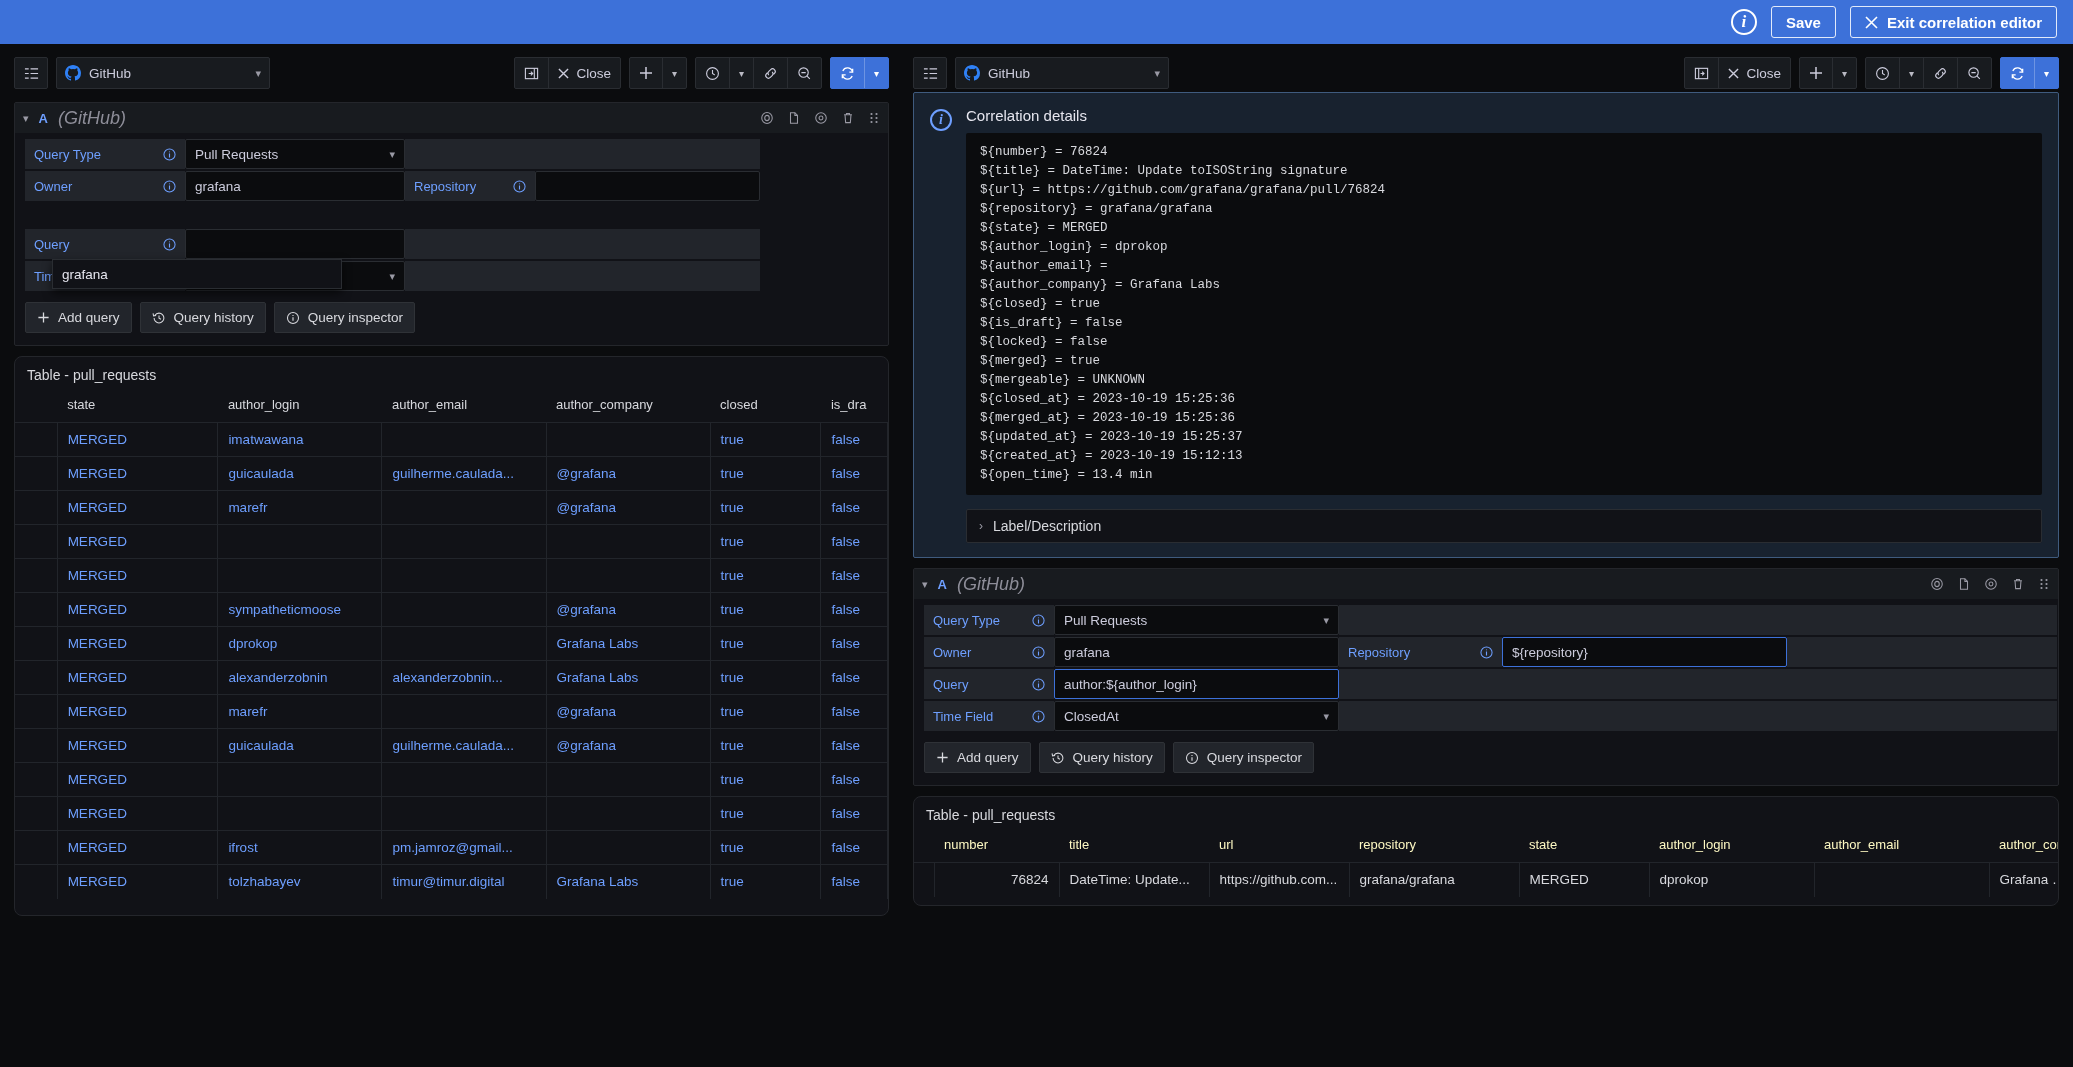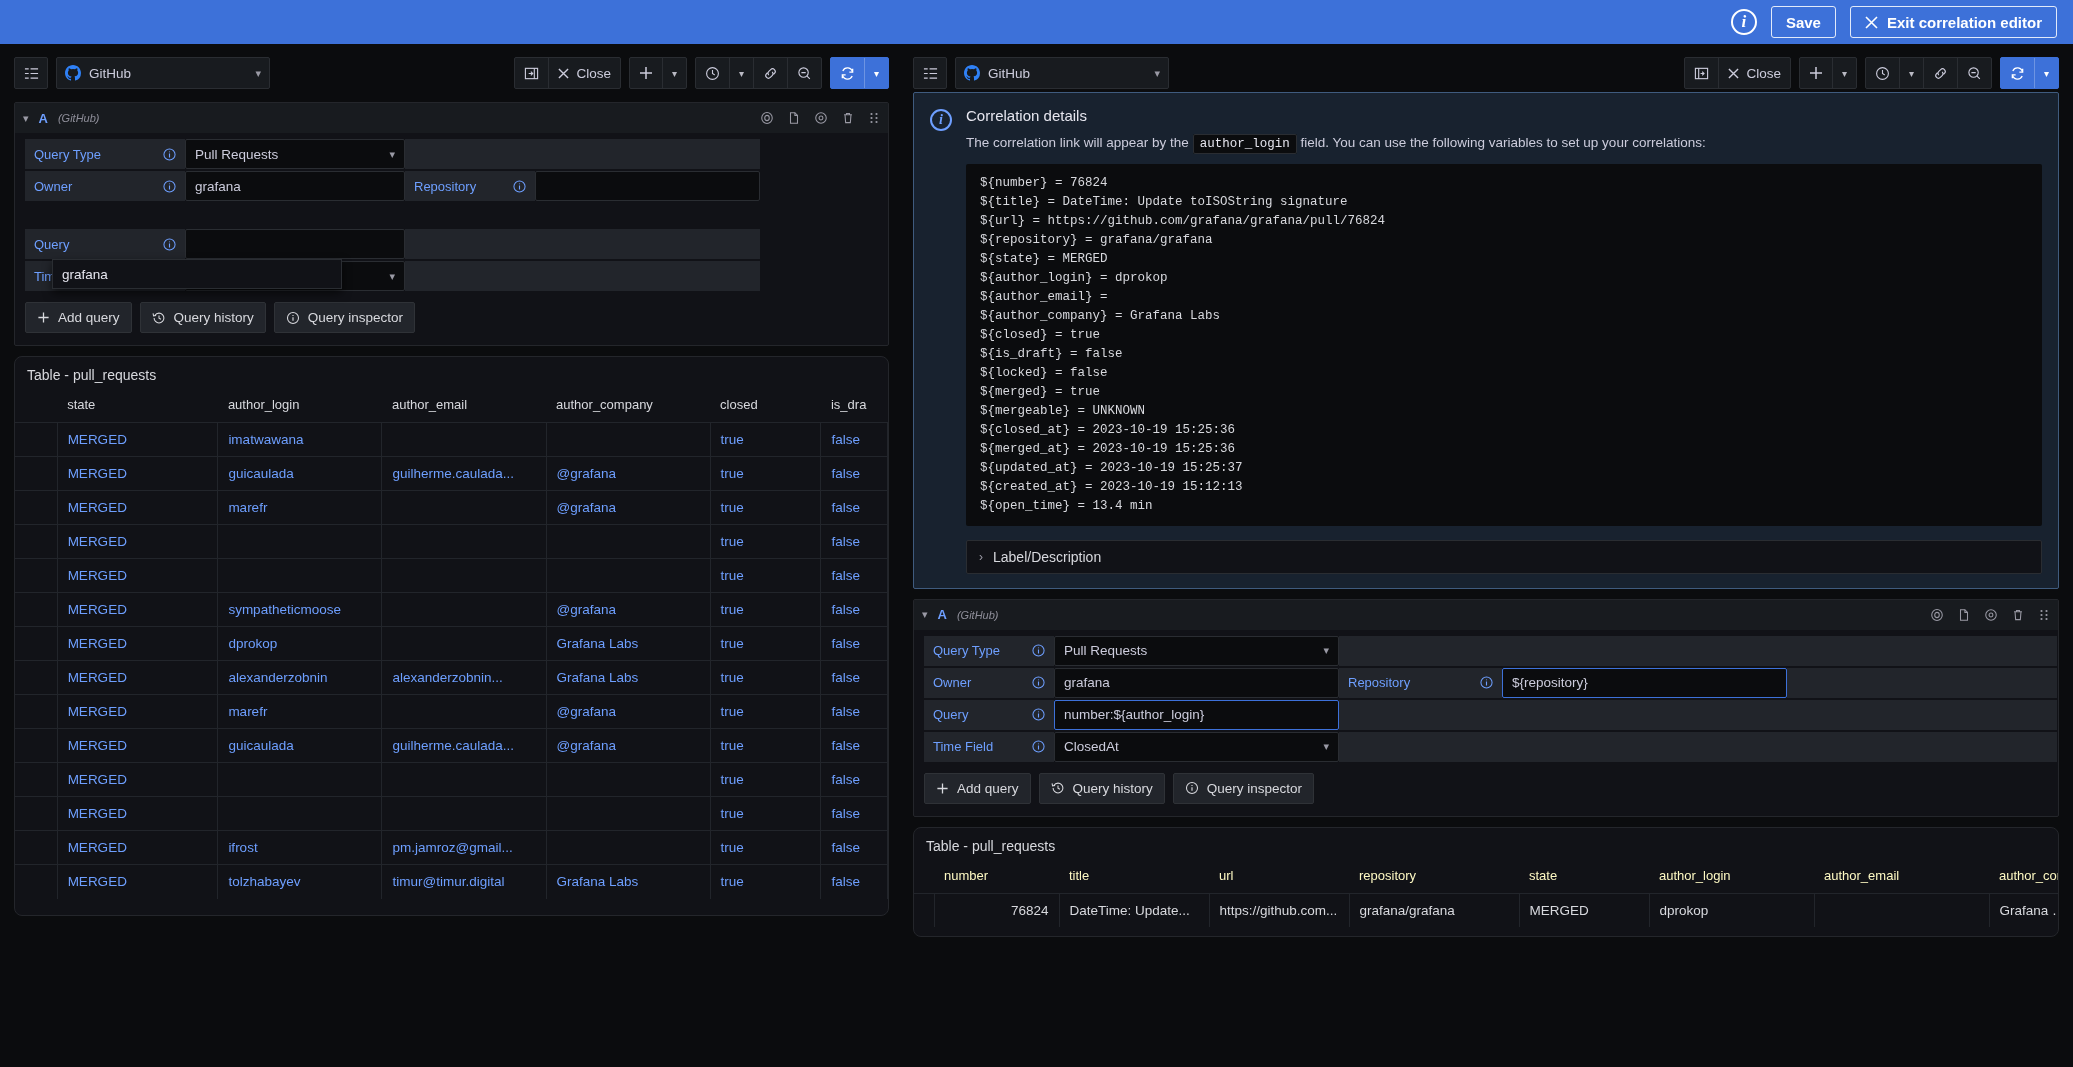--- a/index.html
+++ b/index.html
@@ -76,21 +76,21 @@
   .qcard {
     background: #111217; border: 1px solid #24262b;
     border-radius: 2px; margin-top: 10px;
   }
   .qcard-head {
     height: 30px; background: #181b1f; display: flex; align-items: center;
     padding: 0 8px; gap: 10px; font-size: 13px;
   }
   .qcard-head .chev { color: #9a9aa5; font-size: 11px; cursor: pointer; }
   .qcard-head .refid { color: #6e9fff; font-weight: 600; }
-  .qcard-head .dsname { color: #8e8e99; font-style: italic; font-size: 11px; }
+  .qcard-head .dsname { color: #8e8e99; font-style: italic; font-size: 18px; }
   .qcard-head .acts { margin-left: auto; display: flex; gap: 13px; color: #9a9aa5; }
   .qcard-head .acts span { cursor: pointer; display:flex; }
   .qcard-body { padding: 6px 0 8px 10px; }
 
   .frow { display: flex; align-items: center; margin-bottom: 2px; }
   .flabel {
     background: #22252b; height: 30px; display: flex; align-items: center;
     padding: 0 9px; gap: 8px; font-size: 13px; color: #6e9fff;
     min-width: 0;
   }
@@ -676,25 +676,20 @@
         <div>
             <span class="caret-sm" style="color:#fff">▾</span>
           </div>
       </div>
     </div>
 
     <div class="cd-box">
       <div class="cd-icon">i</div>
       <div class="cd-body">
         <div class="cd-title">Correlation details</div>
-        <div class="cd-desc">
-          <span>The correlation link will appear by the</span>
-          <span class="code-chip">author_login</span>
-          <span>field. You can use the following variables to set up your correlations:</span>
-        </div>
         <div class="cd-pre">${number} = 76824
 ${title} = DateTime: Update toISOString signature
 ${url} = https://github.com/grafana/grafana/pull/76824
 ${repository} = grafana/grafana
 ${state} = MERGED
 ${author_login} = dprokop
 ${author_email} =
 ${author_company} = Grafana Labs
 ${closed} = true
 ${is_draft} = false
@@ -807,21 +802,21 @@
           <div class="flabel" style="width:130px">
             <span>Query</span>
             <span class="ico" style="margin-left:auto">
                 <svg width="13" height="13" viewBox="0 0 14 14">
                   <circle cx="7" cy="7" r="6" stroke="#6e9fff" stroke-width="1.1" fill="none"></circle>
                   <path d="M7 6v4.2M7 3.8v.9" stroke="#6e9fff" stroke-width="1.2"></path>
                 </svg>
               </span>
           </div>
           <div class="finput focus" style="width:285px">
-            <span>number:${author_login}</span>
+            <span>author:${author_login}</span>
           </div>
           <div class="fpad" style="width:718px"></div>
         </div>
 
         <div class="frow">
           <div class="flabel" style="width:130px">
             <span>Time Field</span>
             <span class="ico" style="margin-left:auto">
                 <svg width="13" height="13" viewBox="0 0 14 14">
                   <circle cx="7" cy="7" r="6" stroke="#6e9fff" stroke-width="1.1" fill="none"></circle>

